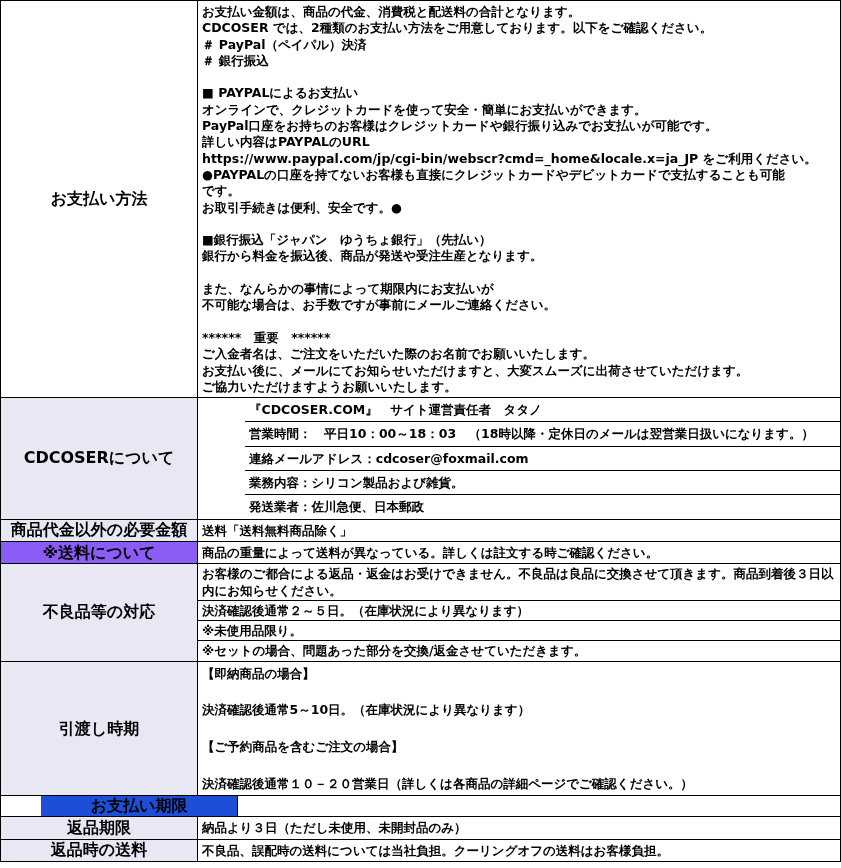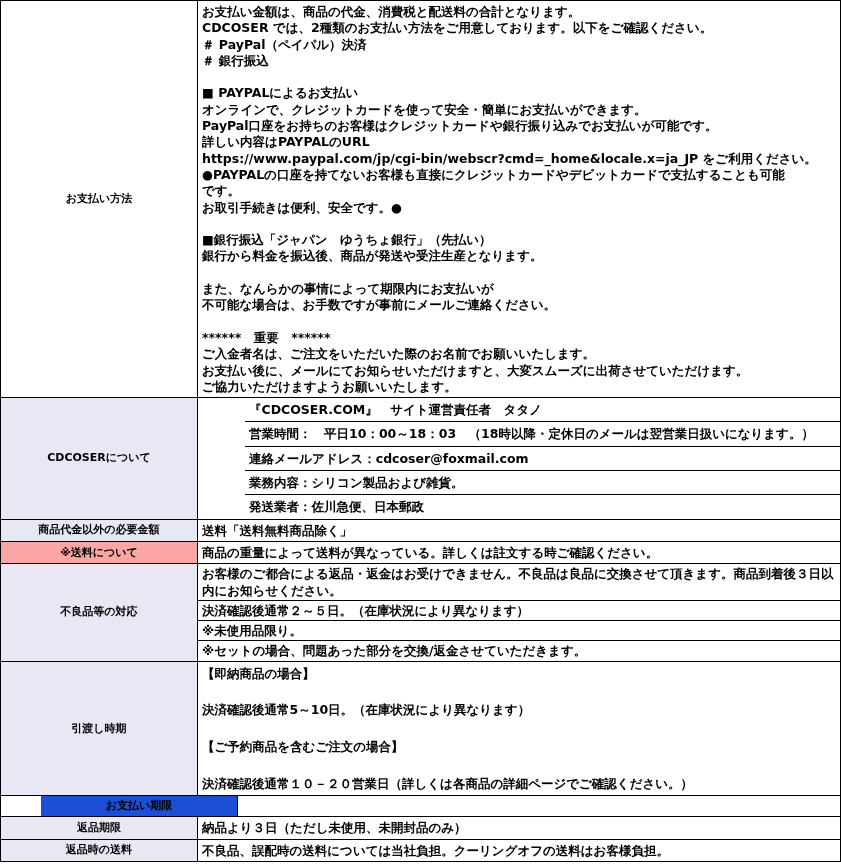--- a/index.html
+++ b/index.html
@@ -22,21 +22,21 @@
     width:100%;
   }
   .row-label {
     flex:0 0 197px;
     width:197px;
     border-right:1px solid #000;
     display:flex;
     align-items:center;
     justify-content:center;
     text-align:center;
-    font-size:11px;
+    font-size:16px;
     line-height:16px;
     padding:2px;
   }
   .row-content {
     flex:1 1 auto;
     display:flex;
     flex-direction:column;
     min-width:0;
   }
   .cell {
@@ -121,21 +121,21 @@
     </div>
     <div class="row" data-row-id="extra-fees">
       <div class="row-label" style="background: rgb(232, 232, 244);">商品代金以外の必要金額</div>
       <div class="row-content">
         <div class="cell">
           <div class="cell-line">送料「送料無料商品除く」</div>
         </div>
       </div>
     </div>
     <div class="row" data-row-id="shipping-note">
-      <div class="row-label" style="background: #fca5a5;">※送料について</div>
+      <div class="row-label" style="background: #8b5cf6;">※送料について</div>
       <div class="row-content">
         <div class="cell">
           <div class="cell-line">商品の重量によって送料が異なっている。詳しくは註文する時ご確認ください。</div>
         </div>
       </div>
     </div>
     <div class="row" data-row-id="defective-items">
       <div class="row-label" style="background: rgb(232, 232, 244);">不良品等の対応</div>
       <div class="row-content">
         <div class="cell">

